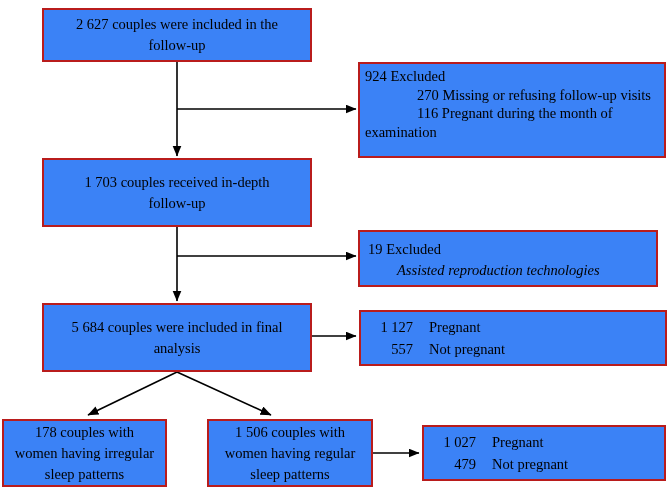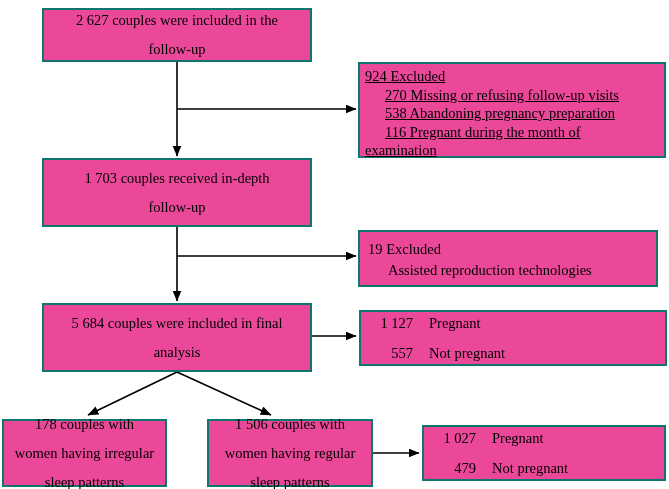--- a/index.html
+++ b/index.html
@@ -1,31 +1,31 @@
 <!DOCTYPE html>
 <html><head>
 <meta charset="utf-8">
 <style>
   html,body{margin:0;padding:0;background:#ffffff;}
   .canvas{
     position:relative;width:669px;height:489px;background:#ffffff;
     font-family:"Liberation Serif", serif;color:#000;overflow:hidden;
   }
   .box{
-    position:absolute;border:2px solid #0f766e;background:#ec4899;box-sizing:border-box;gap:8px;
+    position:absolute;border:2px solid #b91c1c;background:#3b82f6;box-sizing:border-box;
   }
   .center{
     display:flex;flex-direction:column;justify-content:center;align-items:center;
     text-align:center;
   }
   .ln{font-size:14.5px;line-height:21px;white-space:nowrap;}
   .lnE{font-size:14.5px;line-height:18.6px;white-space:nowrap;}
-  .list{padding:3px 5px 0 5px;text-decoration:underline;}
-  .indent{margin-left:20px;}
-  .indent-sm{margin-left:20px;}
+  .list{padding:3px 5px 0 5px;}
+  .indent{margin-left:52px;}
+  .indent-sm{margin-left:29px;font-style:italic;}
   .pad19{padding:7px 10px 0 8px;}
   .pairbox{
     display:flex;flex-direction:column;justify-content:center;
     padding-left:8px;
   }
   .pair{display:grid;grid-template-columns:44px auto;column-gap:16px;
     font-size:14.5px;line-height:22px;white-space:nowrap;}
   .pair .num{text-align:right;}
   svg.overlay{position:absolute;left:0;top:0;pointer-events:none;}
 </style>
@@ -51,21 +51,20 @@
   </svg>
 
   <div class="box center" style="left:42px;top:8px;width:270px;height:54px;">
     <div class="ln">2 627 couples  were included in the</div>
     <div class="ln">follow-up</div>
   </div>
 
   <div class="box list" style="left:358px;top:62px;width:308px;height:96px;">
     <div class="lnE">924  Excluded</div>
     <div class="lnE indent">270 Missing or refusing follow-up visits</div>
-    <div class="lnE indent">538 Abandoning  pregnancy  preparation</div>
     <div class="lnE indent">116 Pregnant during the month of</div>
     <div class="lnE">examination</div>
   </div>
 
   <div class="box center" style="left:42px;top:158px;width:270px;height:69px;justify-content:center;">
     <div class="ln">1 703 couples received in-depth</div>
     <div class="ln">follow-up</div>
   </div>
 
   <div class="box pad19" style="left:358px;top:230px;width:300px;height:57px;">

